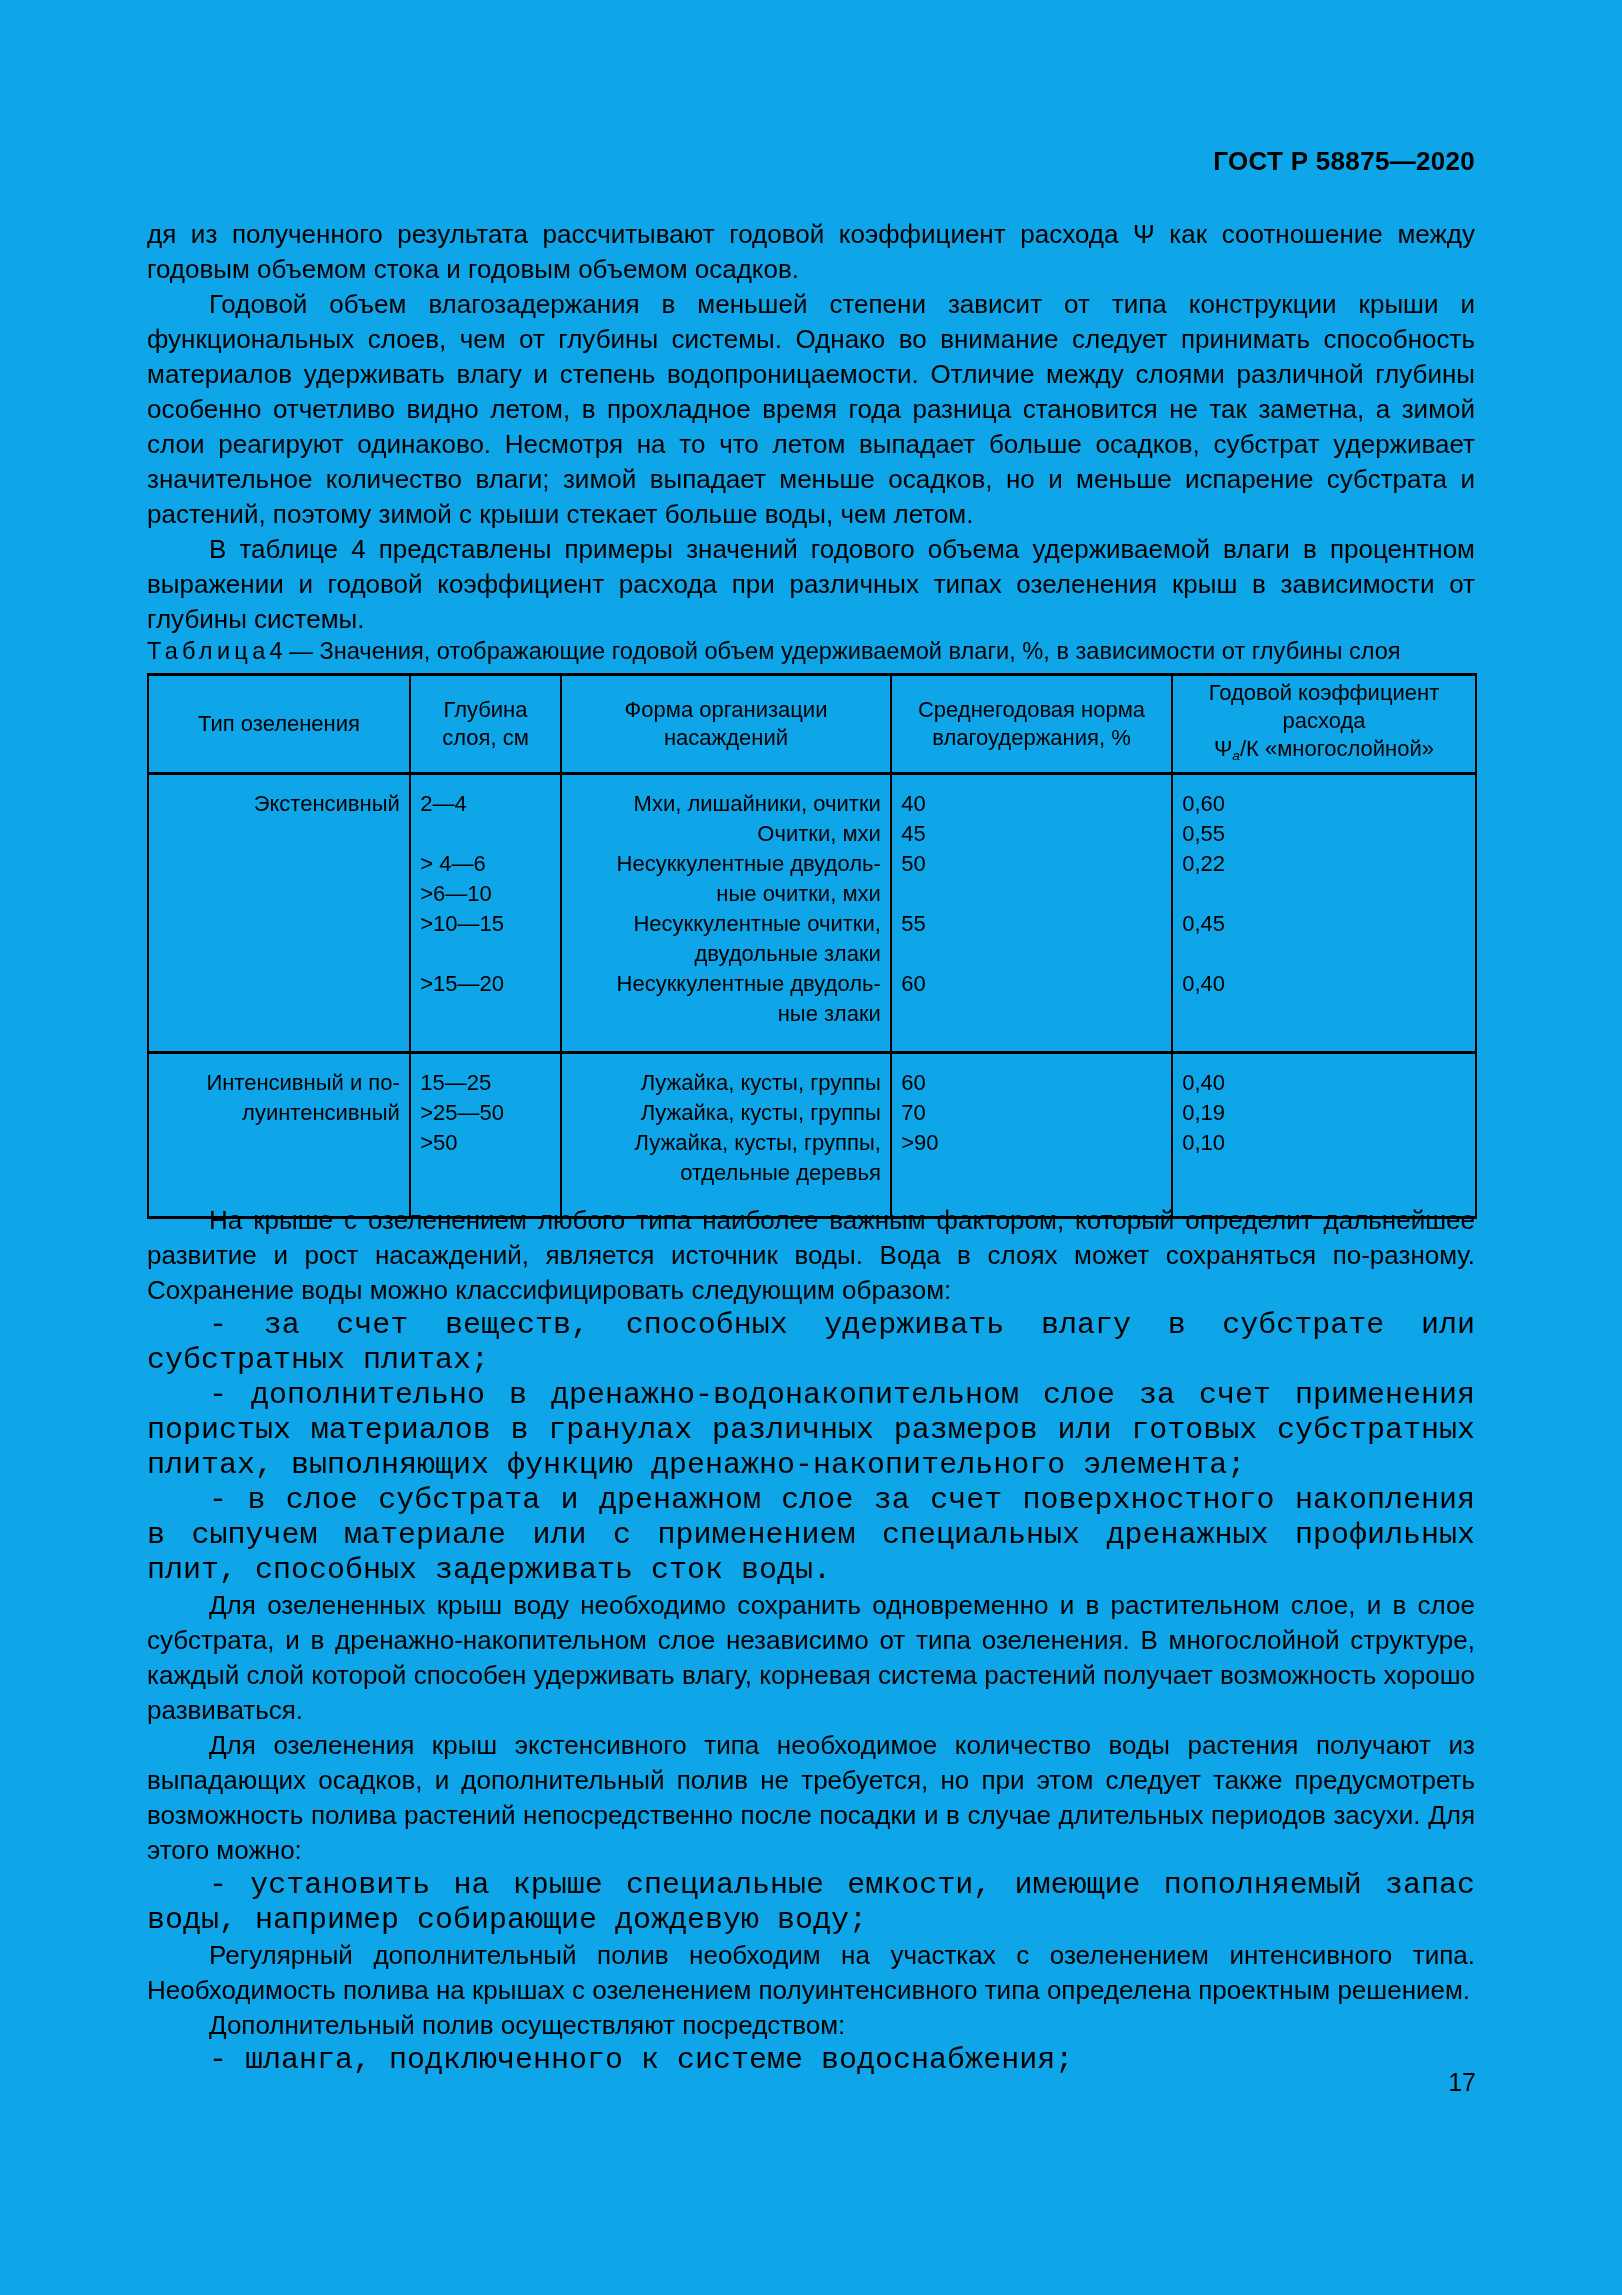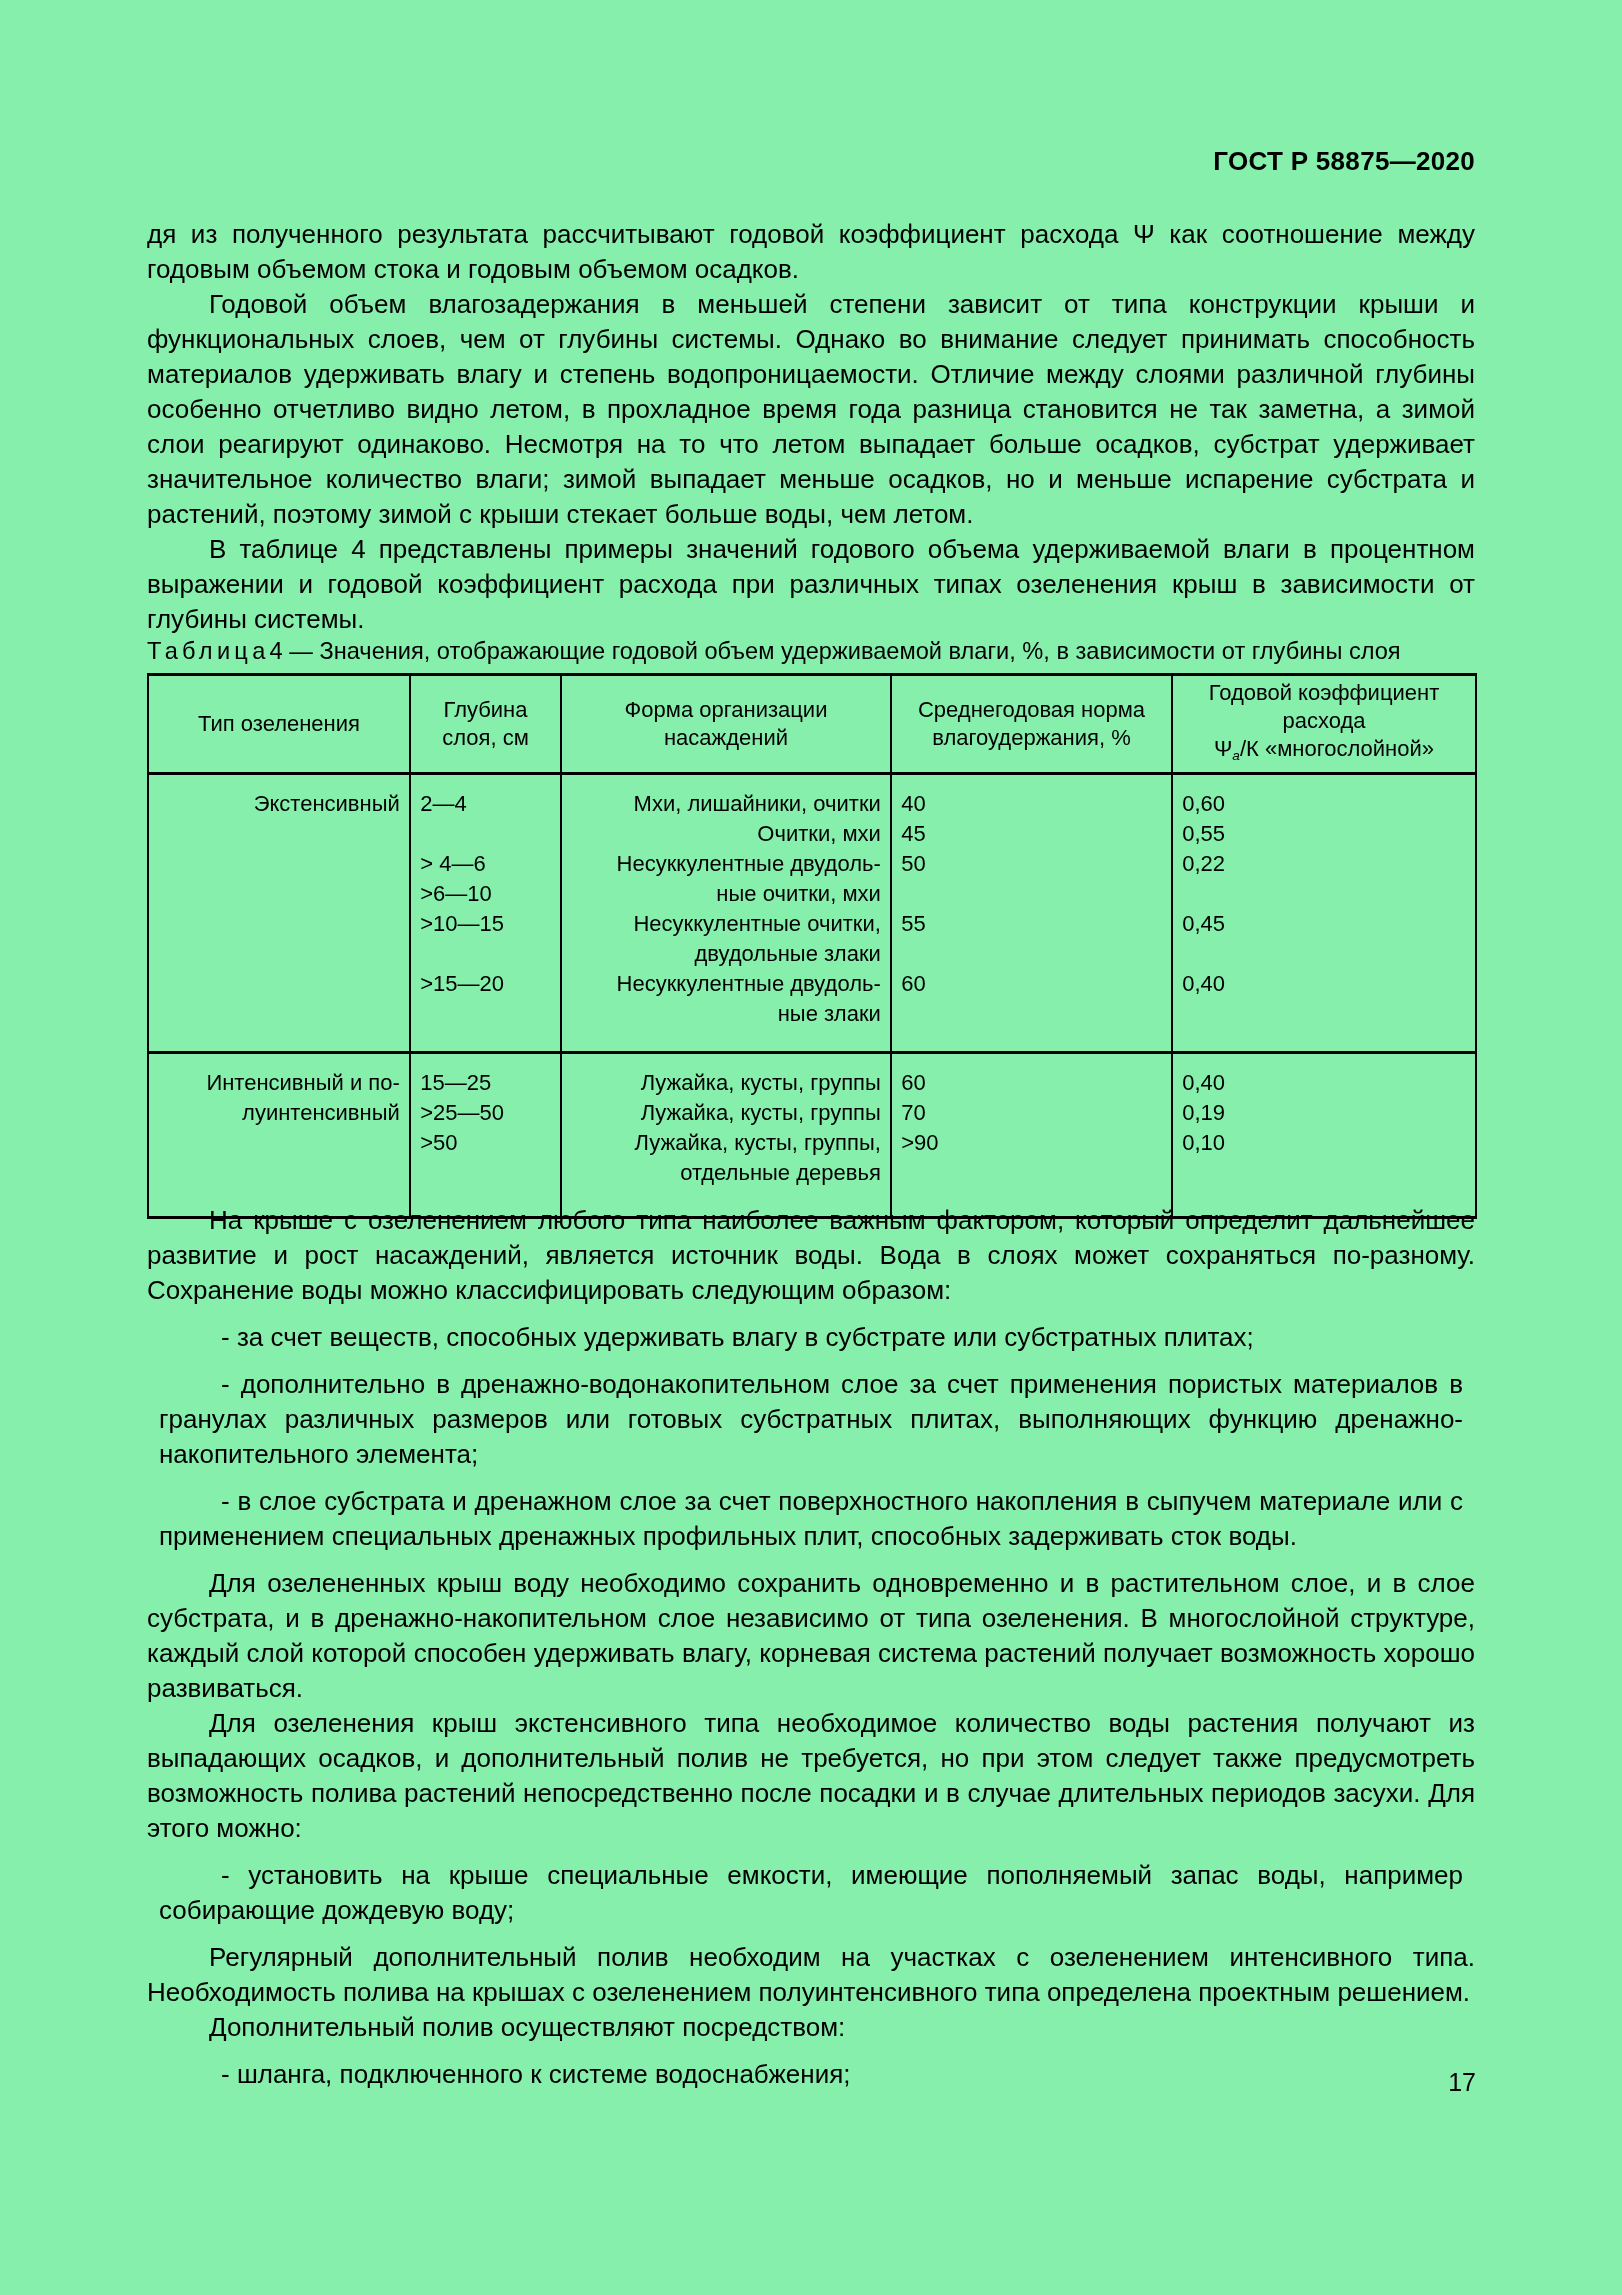--- a/index.html
+++ b/index.html
@@ -10,21 +10,21 @@
   }
   body {
     font-family: "Liberation Sans", "DejaVu Sans", sans-serif;
     color: #000000;
   }
   .page {
     position: relative;
     width: 1623px;
     height: 2295px;
     margin: 0 auto;
-    background: #86efac;
+    background: #0ea5e9;
     box-sizing: border-box;
     overflow: hidden;
   }
 
   
   .running-head {
     position: absolute;
     left: 147px;
     top: 147px;
     width: 1328px;
@@ -45,25 +45,26 @@
   p.para {
     margin: 0;
     font-size: 26px;
     line-height: 35px;
     text-align: justify;
     text-justify: inter-word;
     hyphens: none;
   }
   p.para.indent { text-indent: 62px; }
   p.bullet {
-    margin: 12px;
-    font-size: 26px;
+    margin: 0;
+    font-size: 30px;
     line-height: 35px;
     text-align: justify;
     text-indent: 62px;
+    font-family: Liberation Mono, monospace;
   }
   p.last-line-left { text-align-last: left; }
 
   
   .table-caption {
     position: absolute;
     left: 147px;
     top: 636px;
     width: 1328px;
     font-size: 23.6px;

